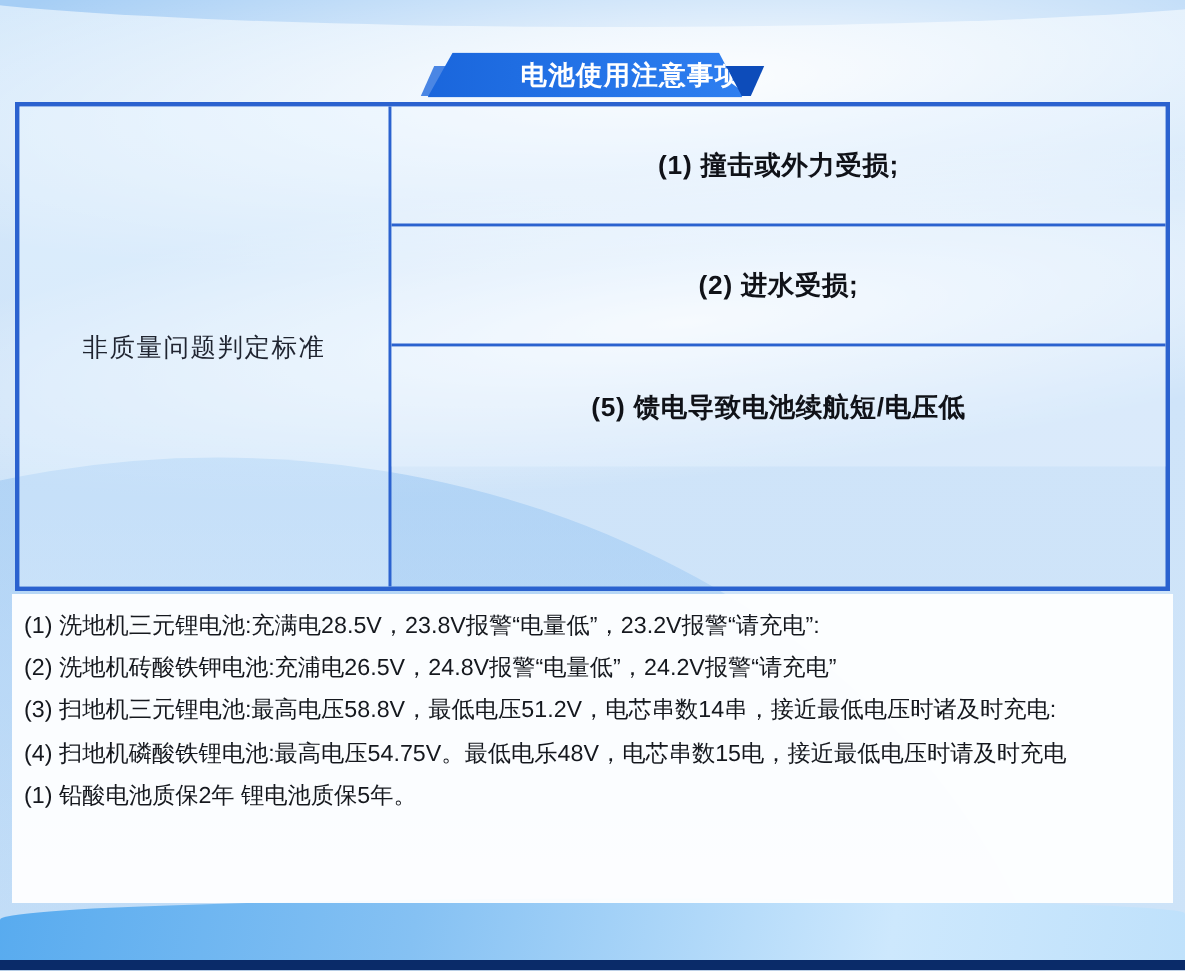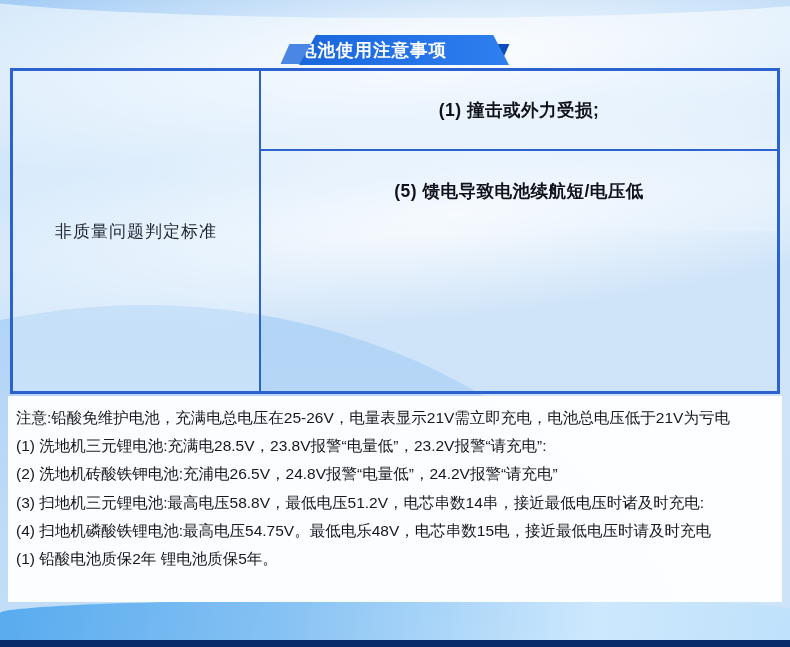--- a/index.html
+++ b/index.html
@@ -45,24 +45,24 @@
   .ribbon-wrap { position: absolute; left: 283px; top: 35px; width: 224px; height: 30px; z-index: 4; }
   .ribbon-tail-left {
     position: absolute; left: 2px; top: 9px; width: 36px; height: 20px;
     background: #4a86e4; transform: skewX(-24deg);
   }
   .ribbon-tail-right {
     position: absolute; right: 2px; top: 9px; width: 36px; height: 20px;
     background: #0d4cba; transform: skewX(-24deg);
   }
   .ribbon-body {
-    position: absolute; left: 16px; top: 0; width: 210px; height: 30px;
+    position: absolute; left: 2px; top: 0; width: 210px; height: 30px;
     background: linear-gradient(92deg, #1a66dc 0%, #2474e8 55%, #2f7ff0 100%);
     clip-path: polygon(8% 0, 92.5% 0, 100% 100%, 0% 100%);
-    display: flex; align-items: center; justify-content: flex-start;
+    display: flex; align-items: center; justify-content: flex-end;
   }
   .ribbon-body span {
     color: #ffffff; font-size: 17.5px; font-weight: bold; letter-spacing: 1px;
   }
 
   
   .battery-table {
     position: absolute; left: 10px; top: 68px; width: 770px; height: 326px;
     display: grid;
     grid-template-columns: 248px 1fr;
@@ -134,26 +134,28 @@
   </div>
 
   <div class="battery-table">
     <div class="criteria-cell">
       <span>非质量问题判定标准</span>
     </div>
     <div class="item-cell">
       <span>(1) 撞击或外力受损;</span>
     </div>
     <div class="item-cell">
+      <span>(2) 进水受损;</span>
+    </div>
+    <div class="item-cell">
       <span>(5) 馈电导致电池续航短/电压低</span>
     </div>
   </div>
 
   <div class="notes-panel">
-    <p>注意:铅酸免维护电池，充满电总电压在25-26V，电量表显示21V需立即充电，电池总电压低于21V为亏电</p>
     <p>(1) 洗地机三元锂电池:充满电28.5V，23.8V报警“电量低”，23.2V报警“请充电”:</p>
     <p>(2) 洗地机砖酸铁钾电池:充浦电26.5V，24.8V报警“电量低”，24.2V报警“请充电”</p>
     <p>(3) 扫地机三元锂电池:最高电压58.8V，最低电压51.2V，电芯串数14串，接近最低电压时诸及时充电:</p>
     <p>(4) 扫地机磷酸铁锂电池:最高电压54.75V。最低电乐48V，电芯串数15电，接近最低电压时请及时充电</p>
     <p>(1) 铅酸电池质保2年 锂电池质保5年。</p>
   </div>
 
   <div class="sky-band"></div>
   <div class="bottom-navy-bar"></div>
 

